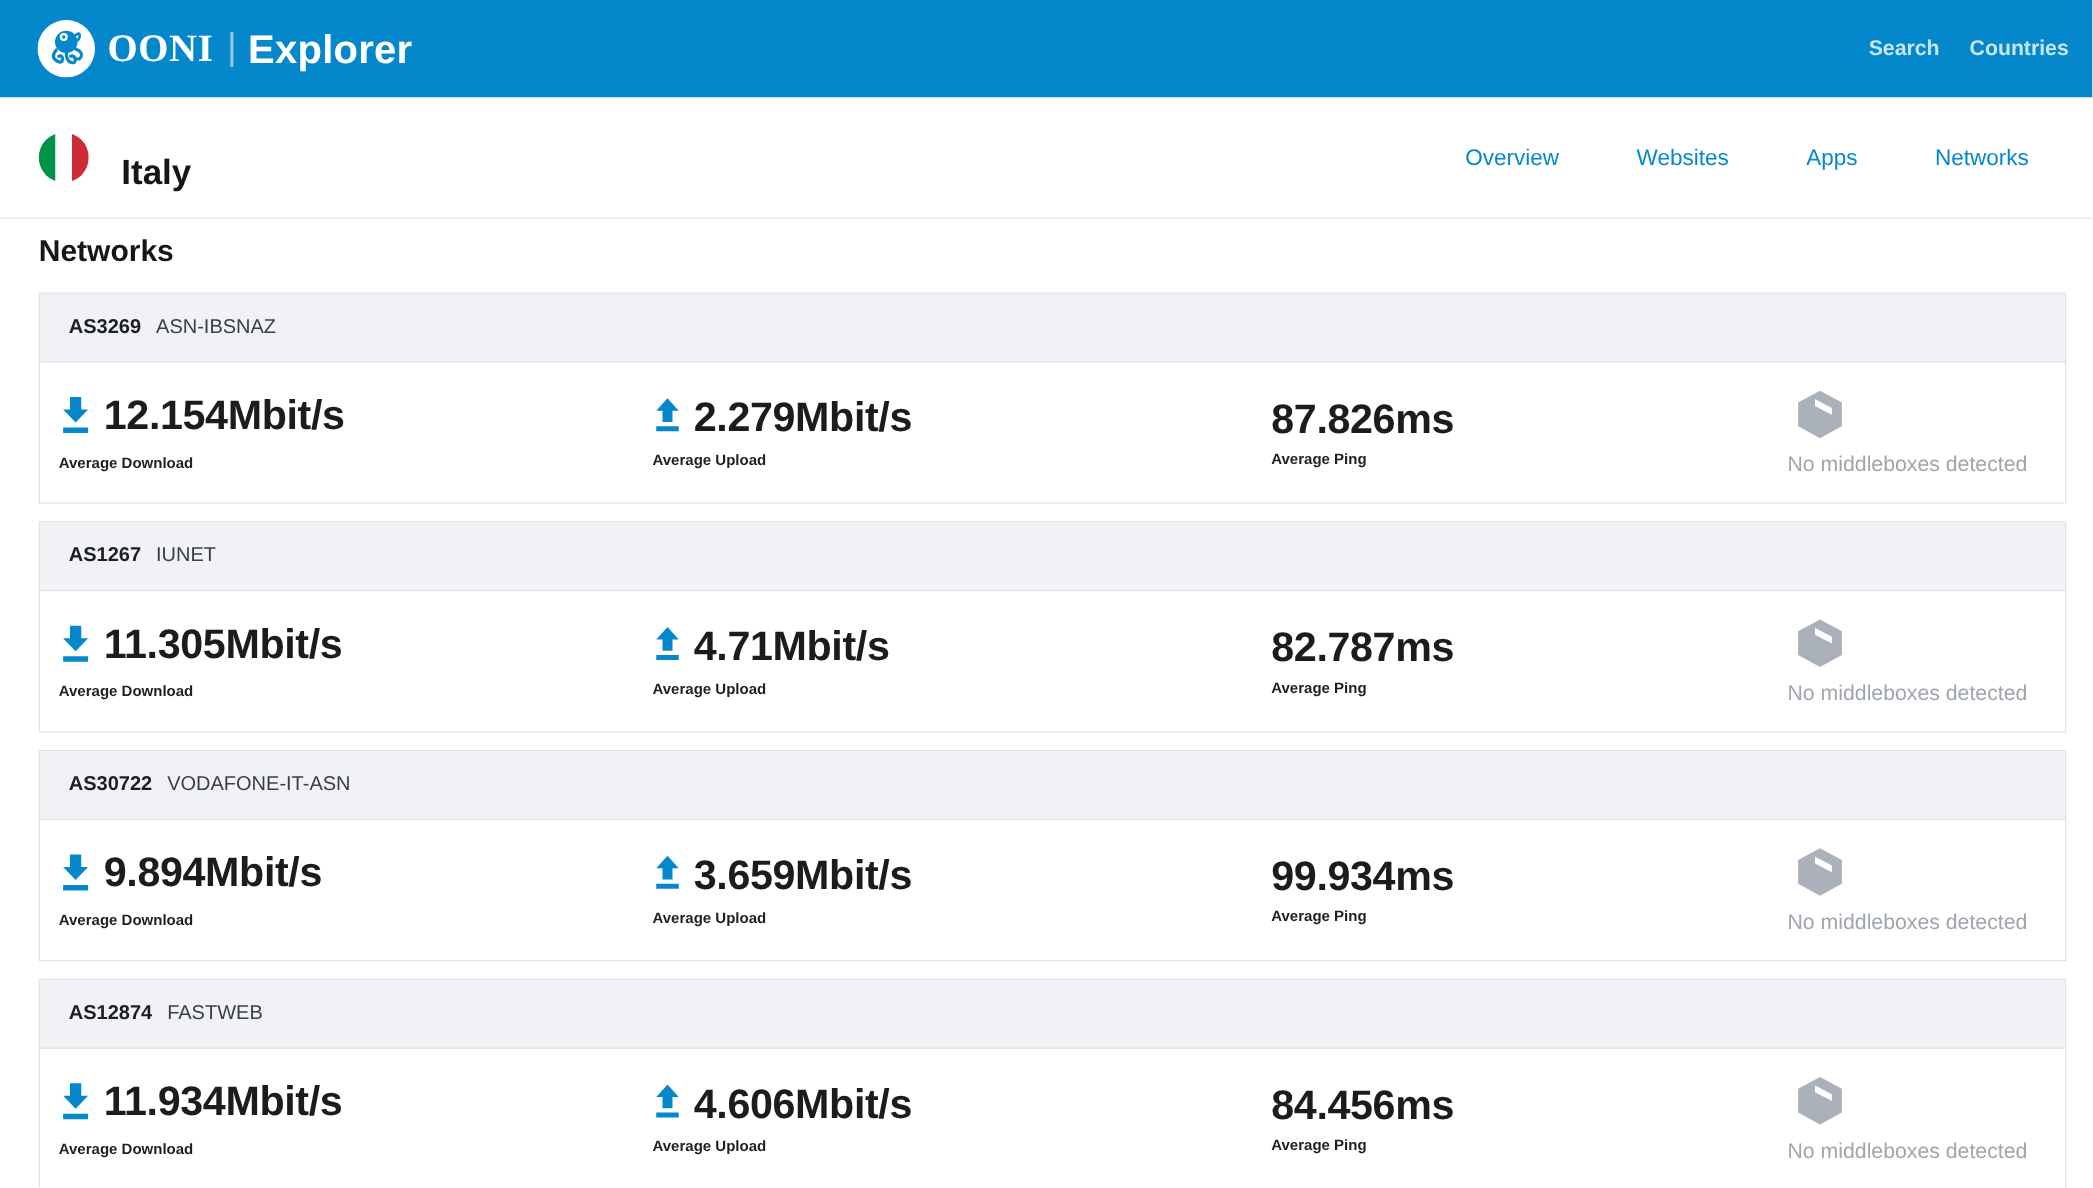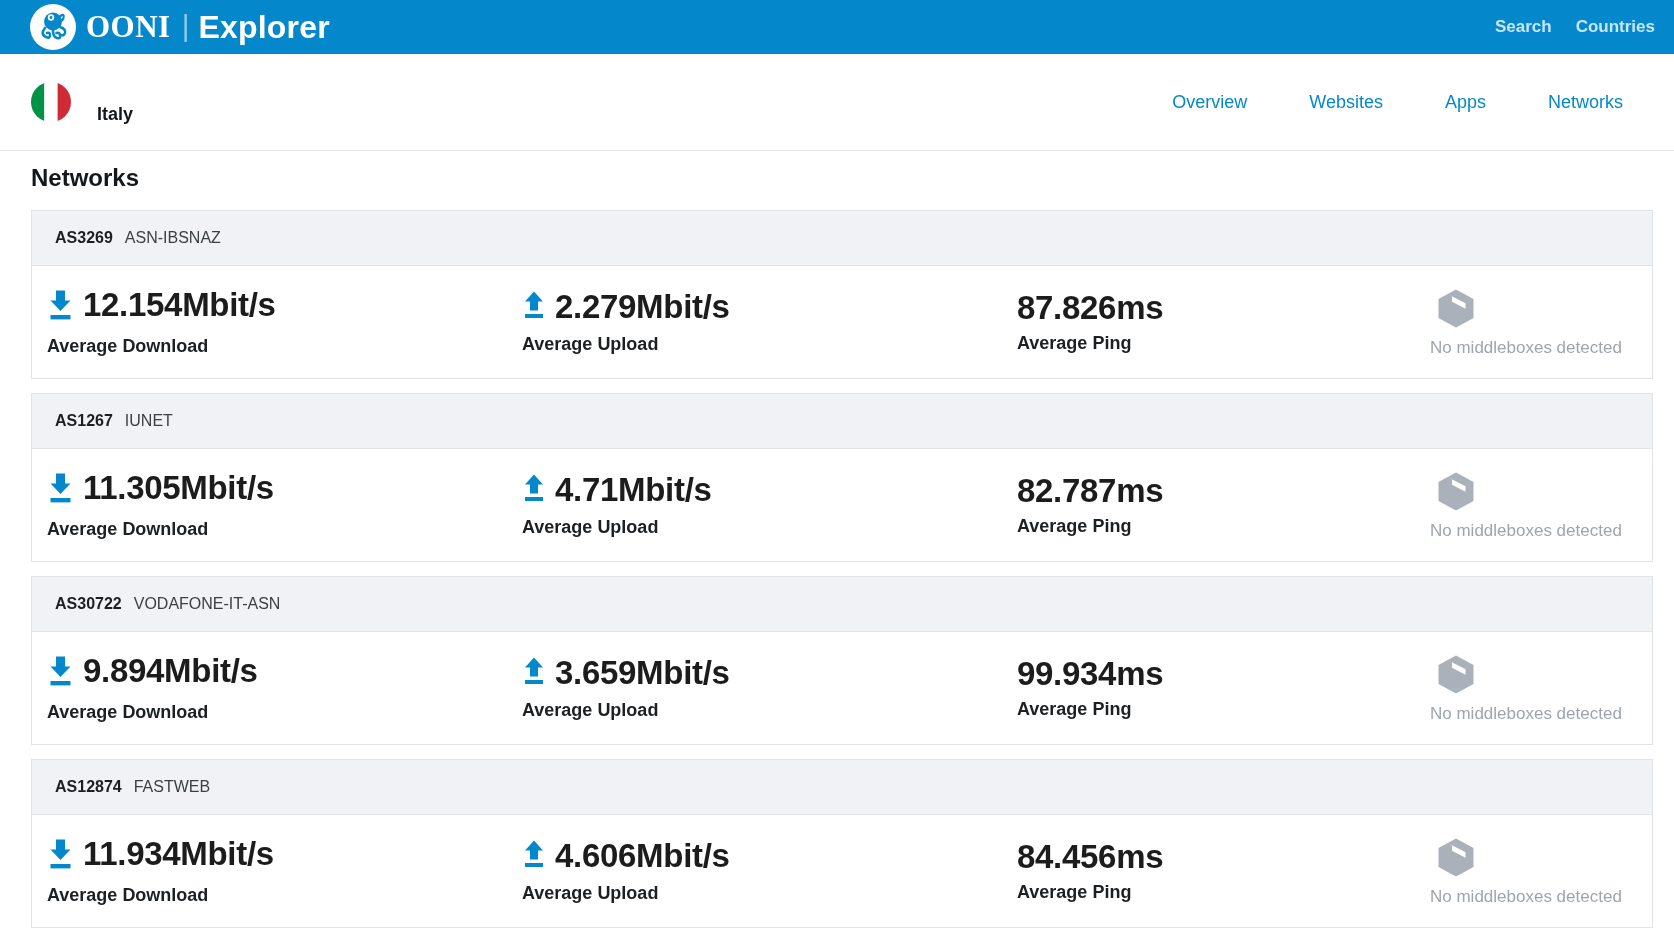--- a/index.html
+++ b/index.html
@@ -1,38 +1,38 @@
 <!DOCTYPE html>
 <html style="--accent: #0588cb;"><head>
 <meta charset="utf-8">
 <style>
   * { margin:0; padding:0; box-sizing:border-box; }
   html,body { width:1674px; height:950px; background:#fff; overflow:hidden;
               font-family:"Liberation Sans", sans-serif; }
 
   
-  .topbar { height:54px; background:var(--accent,#0588cb); display:flex;
+  .topbar { height:78px; background:var(--accent,#0588cb); display:flex;
             align-items:center; padding:0 19px 0 30px; }
   .logo-circle { width:46px; height:46px; flex:0 0 46px; }
   .brand { display:flex; align-items:center; margin-left:10px; }
   .brand-name { font-family:"Liberation Serif", serif; font-weight:700;
                 color:#fff; font-size:31px; letter-spacing:.5px; }
   .brand-sep { color:rgba(255,255,255,.55); font-weight:300; font-size:30px;
                margin:0 9px 0 11px; transform:translateY(-1px); }
   .brand-sub { color:#ffffff; font-weight:700; font-size:32px; letter-spacing:.2px; }
   .topbar-links { margin-left:auto; display:flex; gap:24px; }
   .topbar-link { color:rgba(255,255,255,.78); font-size:17px; text-decoration:none;
                  cursor:pointer;font-weight:bold; }
 
   
   .country-header { height:97px; display:flex; align-items:center;
                     padding:0 51px 0 31px; border-bottom:1px solid #e2e5e9;
                     background:#fff; }
   .flag { width:40px; height:40px; flex:0 0 40px; }
-  .country-name { font-size:18px; font-weight:700; color:#14171a; margin-left:26px;margin-top:24px; }
+  .country-name { font-size:28px; font-weight:700; color:#14171a; margin-left:26px;margin-top:24px; }
   .country-nav { margin-left:auto; display:flex; gap:62px; align-items:center; }
   .country-nav a { color:var(--accent,#0588cb); font-size:18px; text-decoration:none;
                    cursor:pointer; }
 
   
   .main { padding:13px 21px 0 31px; }
   .section-title { font-size:24px; font-weight:700; color:#15181b; margin-bottom:18px; }
 
   
   .card { border:1px solid #e0e3e7; margin-bottom:14px; background:#fff; }
@@ -40,21 +40,21 @@
                  display:flex; align-items:center; padding-left:23px; }
   .asn { font-size:16px; font-weight:700; color:#1c1f22; }
   .asn-name { font-size:16px; color:#3a3f44; margin-left:12px; }
   .card-body { height:112px; display:grid;
                grid-template-columns:475px 495px 425px auto;
                align-items:center; }
   .stat { padding-left:15px; }
   .stat-value { display:flex; align-items:flex-start; font-size:33px; font-weight:700;
                 color:#1c1c1c; letter-spacing:-.3px; line-height:1; }
   .stat-value .arrow-ico { margin-right:9px; }
-  .stat-label { font-size:18px; font-weight:700; color:#1d2023; margin-top:9px; }
+  .stat-label { font-size:12px; font-weight:700; color:#1d2023; margin-top:9px; }
   .mbox { padding-left:3px; display:flex; flex-direction:column; }
   .mbox-ico { margin-left:4px; margin-bottom:4px; }
   .mbox-text { font-size:17px; color:#9fa5ad; }
 </style>
 </head>
 <body>
 
 <header class="topbar">
   <span class="logo-circle">
     <svg viewBox="0 0 46 46" width="46" height="46">

